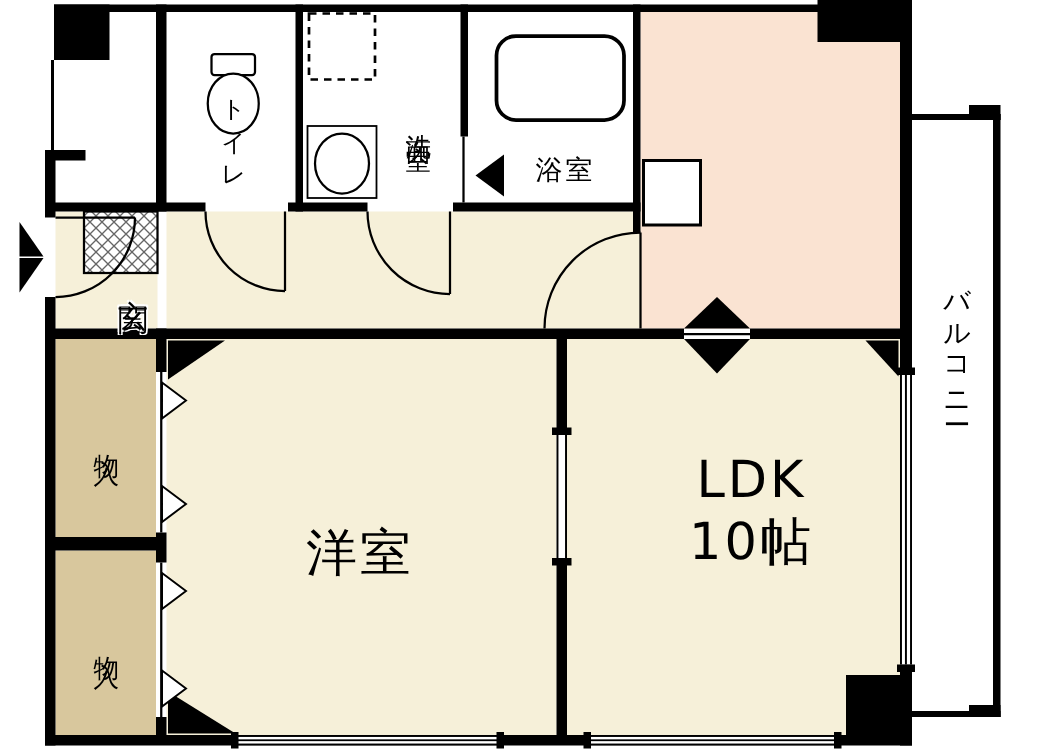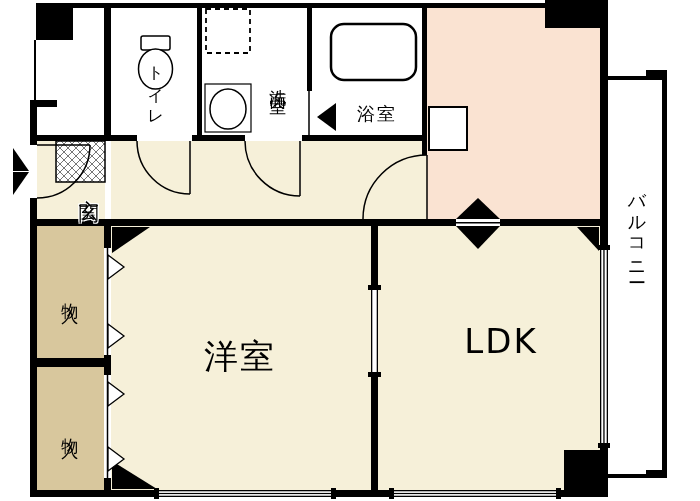--- a/index.html
+++ b/index.html
@@ -165,21 +165,22 @@
       <rect x="646" y="470" width="21" height="8"></rect>
     </g>
   </svg>
 
   <div class="lbl v" style="left:156px;top:88px;font-size:16px">トイレ</div>
   <div class="lbl v" style="left:278px;top:82px;font-size:17px">洗面室</div>
   <div class="lbl" style="left:377px;top:114px;font-size:18px;letter-spacing:2px">浴室</div>
   <div class="lbl v halo" style="left:89px;top:188px;font-size:20px">玄関</div>
   <div class="lbl v" style="left:70px;top:293px;font-size:17px">物入</div>
   <div class="lbl v" style="left:70px;top:428px;font-size:17px">物入</div>
-  <div class="lbl big" style="left:240px;top:357px">
+  <div class="lbl big" style="left:240px;top:370px">
     <div>洋室</div>
   </div>
   <div class="lbl big" style="left:501px;top:342px">
     <div>LDK</div>
+    <div>10帖</div>
   </div>
   <div class="lbl v" style="left:637px;top:228px;font-size:18px;letter-spacing:3px">バルコニー</div>
 
 </div>
 
 </body></html>

